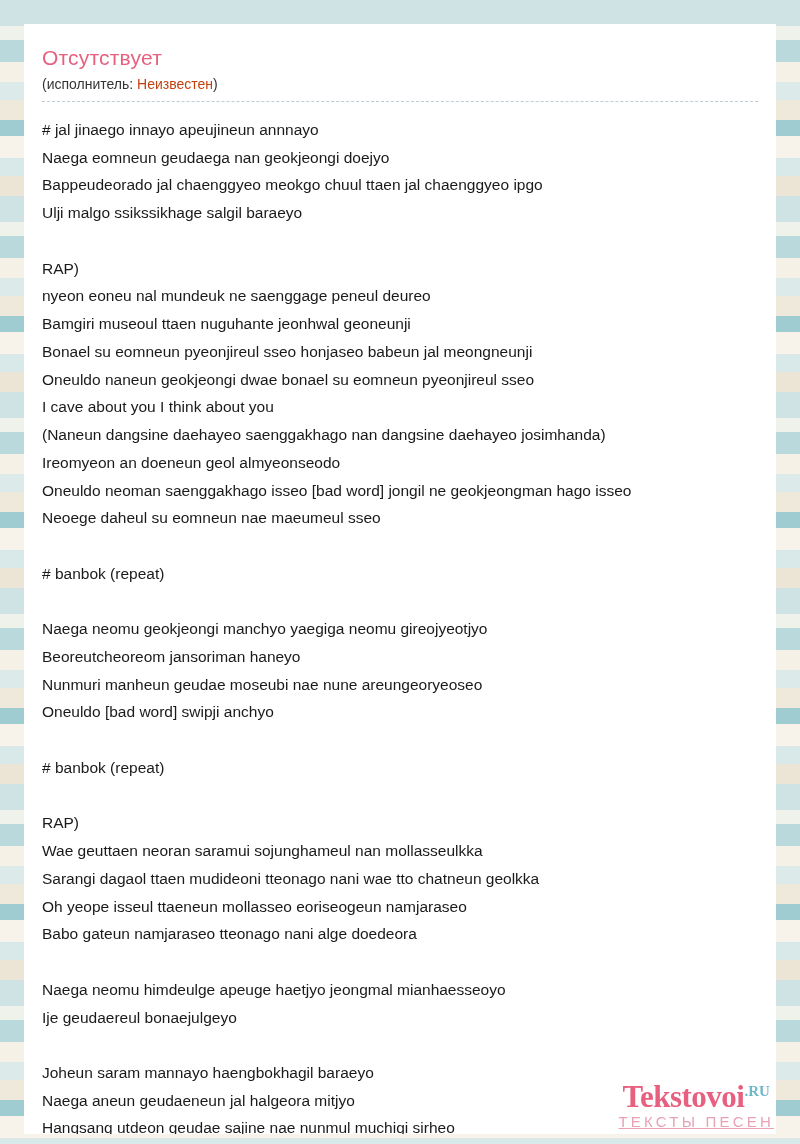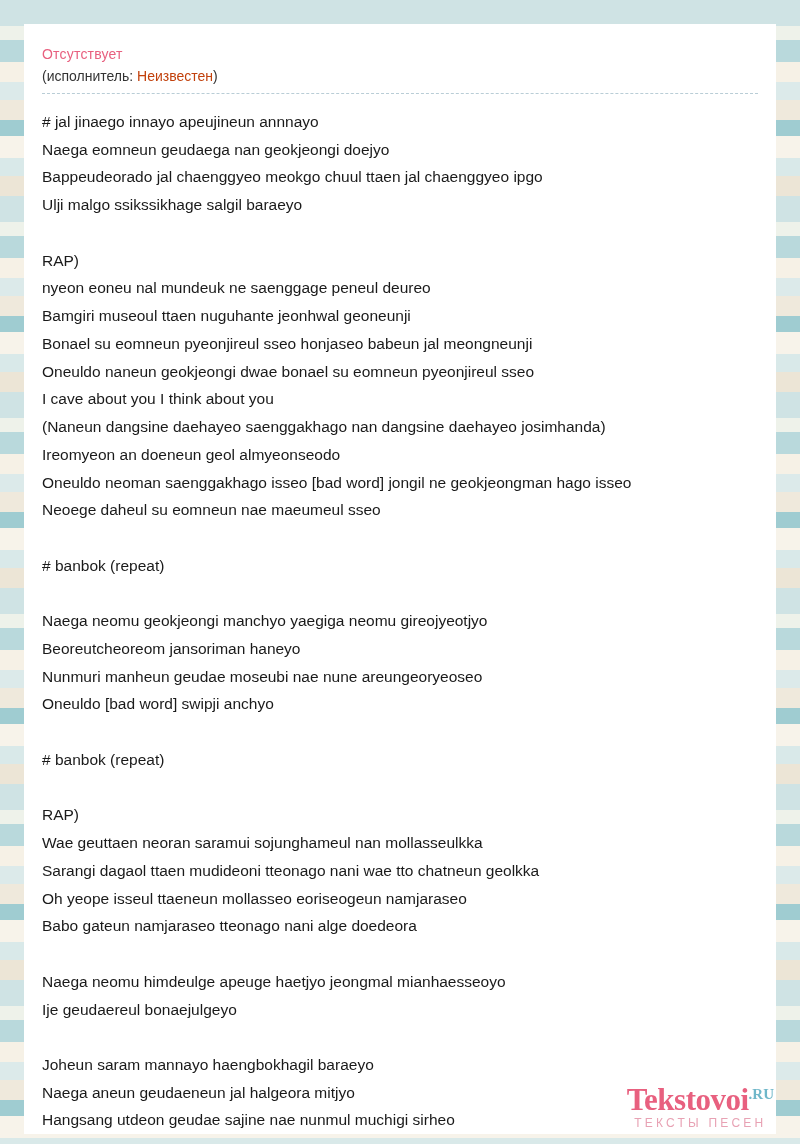--- a/index.html
+++ b/index.html
@@ -48,21 +48,21 @@
     height: 1110px;
     background: #ffffff;
     box-sizing: border-box;
     padding: 22px 18px 10px 18px;
     z-index: 1;
     overflow: hidden;
   }
 
   .song-title {
     color: #e8607f;
-    font-size: 14px;
+    font-size: 21px;
     font-weight: normal;
     margin: 0 0 6px 0;
     letter-spacing: 0.2px;
   }
 
   .artist-line {
     font-size: 14px;
     color: #333333;
     padding-bottom: 9px;
     border-bottom: 1px dashed #b9cdd6;
@@ -99,25 +99,26 @@
     letter-spacing: -0.5px;
   }
   .wm-main .wm-ru {
     font-size: 15px;
     vertical-align: super;
     color: #6fb7c9;
     font-weight: bold;
     letter-spacing: 0;
   }
   .wm-sub {
-    font-size: 12px;
+    font-size: 15px;
     color: #e8a2b4;
     letter-spacing: 3.2px;
     margin-top: 1px;
     font-family: "Liberation Sans", sans-serif;
+    text-decoration: underline;
   }
 </style>
 </head>
 <body>
 
 <div class="bg-stripes"></div>
 
 <div class="sheet">
 
   <h1 class="song-title">Отсутствует</h1>

